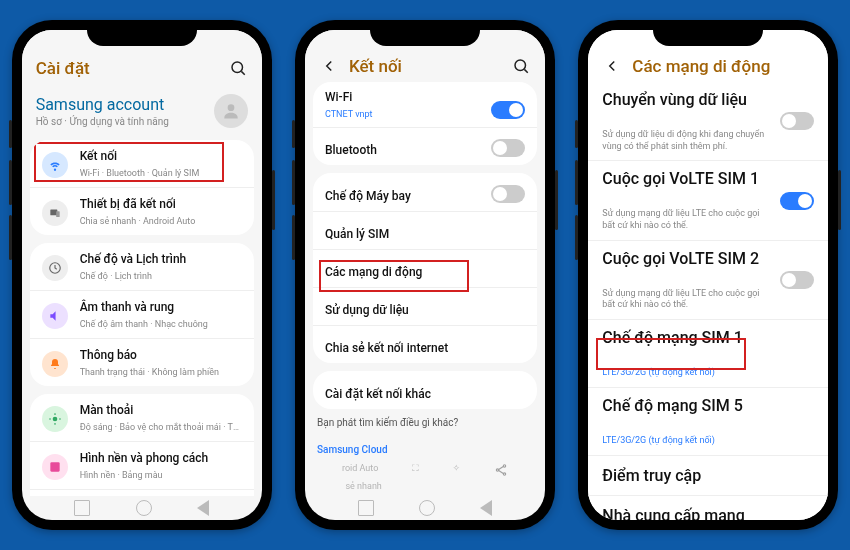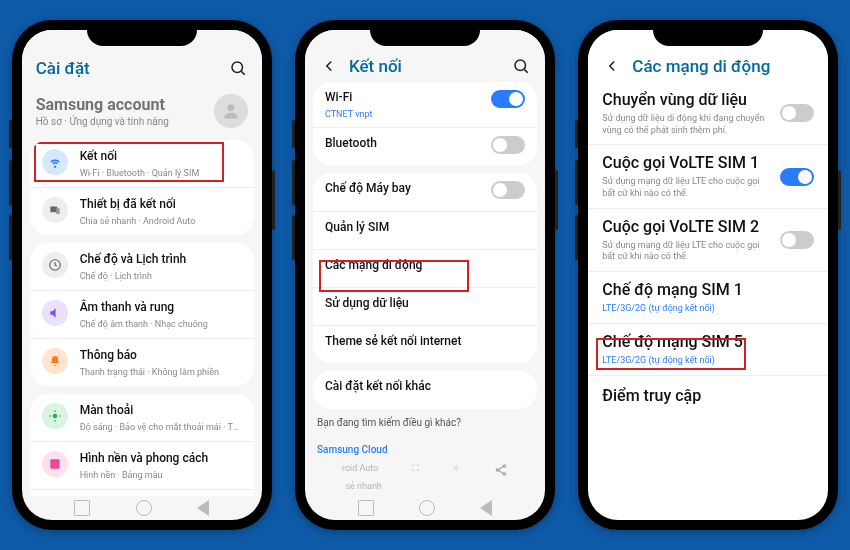--- a/index.html
+++ b/index.html
@@ -58,56 +58,56 @@
     display: flex;
     align-items: center;
     gap: 10px;
     background: #f6f6f6;
     flex-shrink: 0;
   }
   .header.compact { padding-top: 26px; padding-bottom: 6px; }
   .header .title {
     font-size: 17px;
     font-weight: 500;
-    color: #0369a1;
+    color: #a16207;
     flex: 1;
   }
   .back, .search {
     width: 20px; height: 20px;
     display: flex; align-items: center; justify-content: center;
     color: #222;
   }
   .body {
     flex: 1;
     overflow: hidden;
   }
   .account {
     padding: 8px 14px 12px 14px;
     display: flex;
     align-items: center;
   }
   .account .info { flex: 1; }
-  .account .acct-title { font-size: 16px; font-weight: 700; color: #737373; }
+  .account .acct-title { font-size: 16px; font-weight: 400; color: #0369a1; }
   .account .sub { font-size: 10px; color: #888; margin-top: 2px; }
   .avatar {
     width: 34px; height: 34px;
     border-radius: 50%;
     background: #ddd;
     display: flex; align-items: center; justify-content: center;
   }
   .list {
     background: #fff;
     border-radius: 18px;
     margin: 0 8px;
     overflow: hidden;
   }
   .list + .list { margin-top: 8px; }
   .row {
     display: flex;
-    align-items: flex-start;
+    align-items: flex-end;
     padding: 9px 12px;
     gap: 12px;
     position: relative;
     min-height: 42px;
   }
   .row.tight { padding: 8px 12px; min-height: 38px; }
   .row + .row { border-top: 1px solid #eee; gap: 12px; }
   .ic {
     width: 26px; height: 26px;
     border-radius: 50%;
@@ -179,21 +179,21 @@
     padding: 4px 20px 2px;
     color: #888;
     font-size: 14px;
     opacity: .6;
   }
   .footer-icons span { font-size: 9px; }
   .row3 { padding: 8px 14px; min-height: 50px; display:flex; align-items:center; gap:10px; }
   .row3 + .row3 { border-top: 1px solid #eee; }
   .row3 .txt { flex:1; }
   .row3 .label { font-size: 16px; font-weight: 500; color:#111; }
-  .row3 .sub { font-size: 9px; color:#888; margin-top:4px; line-height:1.3; }
+  .row3 .sub { font-size: 9px; color:#888; margin-top:20px; line-height:1.3; }
   .row3 .sub.blue { color:#2a7cff; }
   .screen3 { background:#fff; }
   .list.flat { border-radius:0; margin:0; }
 </style>
 </head>
 <body>
 
 <div class="phone">
   <div class="notch"></div>
   <div class="side-btn l1"></div>
@@ -389,33 +389,33 @@
               <div class="label">Các mạng di động</div>
             </div>
         </div>
         <div class="row tight">
           <div class="txt">
               <div class="label">Sử dụng dữ liệu</div>
             </div>
         </div>
         <div class="row tight">
           <div class="txt">
-              <div class="label">Theme sẻ kết nối internet</div>
+              <div class="label">Chia sẻ kết nối internet</div>
             </div>
         </div>
       </div>
       <div class="list">
         <div class="row tight">
           <div class="txt">
               <div class="label">Cài đặt kết nối khác</div>
             </div>
         </div>
       </div>
       <div class="footer">
-        <div class="q">Bạn đang tìm kiếm điều gì khác?</div>
+        <div class="q">Bạn phát tìm kiếm điều gì khác?</div>
         <div class="link">Samsung Cloud</div>
       </div>
       <div class="footer-icons">
         <span>roid Auto</span>
         <span>⛶</span>
         <span>✧</span>
         <span>
           <svg width="14" height="14" viewBox="0 0 24 24" fill="none" stroke="#666" stroke-width="2">
               <circle cx="18" cy="5" r="2"></circle>
               <circle cx="6" cy="12" r="2"></circle>
@@ -489,17 +489,22 @@
           <div class="txt">
             <div class="label">Chế độ mạng SIM 5</div>
             <div class="sub blue">LTE/3G/2G (tự động kết nối)</div>
           </div>
         </div>
         <div class="row3" style="min-height:40px">
           <div class="txt">
               <div class="label">Điểm truy cập</div>
             </div>
         </div>
+        <div class="row3" style="min-height:40px">
+          <div class="txt">
+              <div class="label">Nhà cung cấp mạng</div>
+            </div>
+        </div>
       </div>
       <div class="highlight" style="top:256px;left:8px;width:150px;height:32px;"></div>
     </div>
   </div>
 </div>
 
 </body></html>

